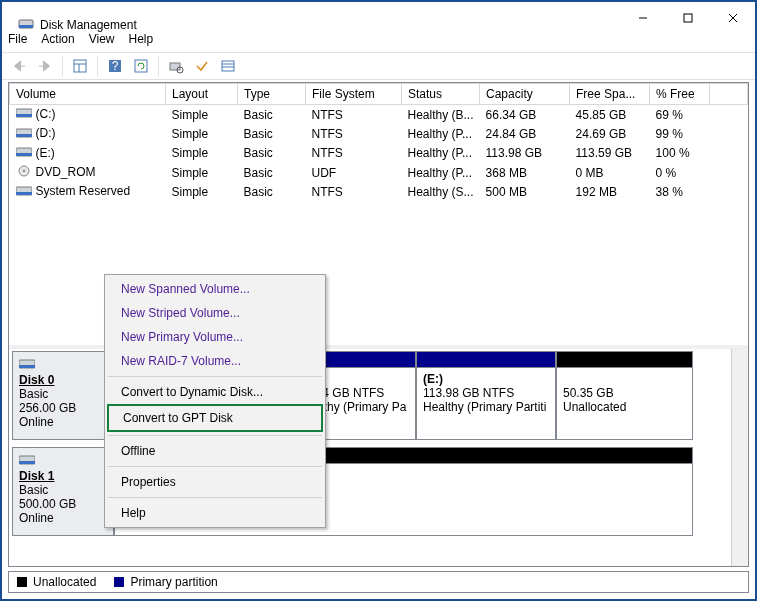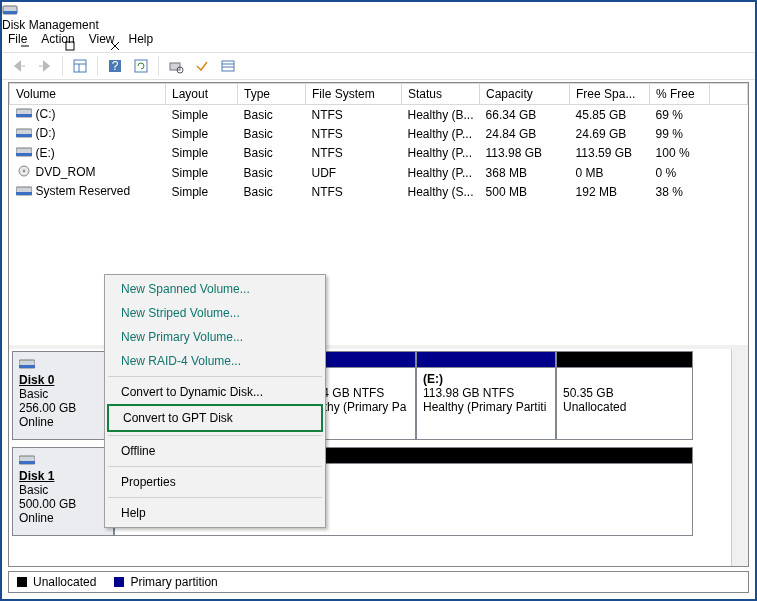--- a/index.html
+++ b/index.html
@@ -1,17 +1,17 @@
 <!DOCTYPE html>
 <html><head>
 <meta charset="utf-8">
 <style>
 * { box-sizing: border-box; margin: 0; padding: 0; font-family: "Segoe UI", Tahoma, sans-serif; font-size: 12px; }
 body { background: #fff; width: 757px; height: 601px; border: 2px solid #1a4d8f; overflow: hidden; position: relative; color: #000; }
-.titlebar { height: 30px; display: flex; align-items: flex-start; padding-left: 0; background: #fff; flex-direction: column; }
+.titlebar { height: 30px; display: flex; align-items: flex-end; padding-left: 16px; background: #fff; }
 .titlebar-icon { width: 16px; height: 16px; margin-right: 6px; }
 .titlebar-title { flex: 1; font-size: 12px; }
 .winbtns { display: flex; }
 .winbtn { width: 45px; height: 28px; display: flex; align-items: center; justify-content: center; }
 .menubar { height: 20px; display: flex; align-items: flex-start; padding-left: 6px; gap: 14px; }
 .menuitem { font-size: 12px; }
 .toolbar { height: 28px; display: flex; align-items: center; padding-left: 6px; gap: 4px; border-top: 1px solid #e1e1e1; border-bottom: 1px solid #e1e1e1; }
 .toolbtn { width: 22px; height: 22px; display: flex; align-items: center; justify-content: center; }
 .toolbar-sep { width: 1px; height: 20px; background: #e1e1e1; margin: 0 2px; }
 .disabled svg * { stroke: #bbb !important; fill: #bbb !important; }
@@ -29,21 +29,21 @@
 .partitions { flex: 1; }
 .part-stripe { height: 16px; display: flex; }
 .stripe-seg { border: 1px solid #828790; border-bottom: none; }
 .part-info { display: flex; height: calc(100% - 16px); }
 .part-cell { border: 1px solid #828790; padding: 4px 6px; font-size: 12px; overflow: hidden; white-space: nowrap; }
 .scrollbar { width: 17px; background: #f0f0f0; border-left: 1px solid #cdcdcd; position: absolute; right: 0; top: 0; bottom: 0; }
 .legend { position: absolute; bottom: 6px; left: 6px; right: 6px; height: 22px; border: 1px solid #828790; display: flex; align-items: center; padding: 0 8px; gap: 6px; font-size: 12px; }
 .legswatch { width: 10px; height: 10px; display: inline-block; }
 .context-menu { position: absolute; left: 102px; top: 272px; width: 222px; background: #f2f2f2; border: 1px solid #a0a0a0; box-shadow: 2px 2px 3px rgba(0,0,0,0.25); padding: 2px; z-index: 1000; }
 .cm-item { padding: 5px 14px; font-size: 12px; white-space: nowrap; }
-.cm-item.d { color: #0f766e; }
+.cm-item.d { color: #4c1d95; }
 .cm-sep { height: 1px; background: #d0d0d0; margin: 3px 1px; }
 .cm-highlight { border: 2px solid #15803d; }
 </style>
 </head>
 <body>
 
 <div class="titlebar">
   <span class="titlebar-icon">
     <svg width="16" height="16" viewBox="0 0 16 16">
         <rect x="1" y="4" width="14" height="8" rx="1" fill="#d0d4da" stroke="#6e6e6e"></rect>
@@ -272,21 +272,21 @@
   <span>Unallocated</span>
   <span style="width:6px"></span>
   <span class="legswatch" id="leg-pr" style="background: rgb(0, 0, 139);"></span>
   <span>Primary partition</span>
 </div>
 
 <div class="context-menu" id="ctx">
     <div class="cm-item d">New Spanned Volume...</div>
     <div class="cm-item d">New Striped Volume...</div>
     <div class="cm-item d">New Primary Volume...</div>
-    <div class="cm-item d">New RAID-4 Volume...</div>
+    <div class="cm-item d">New RAID-7 Volume...</div>
     <div class="cm-sep"></div>
     <div class="cm-item">Convert to Dynamic Disk...</div>
     <div class="cm-item cm-highlight">Convert to GPT Disk</div>
     <div class="cm-sep"></div>
     <div class="cm-item">Offline</div>
     <div class="cm-sep"></div>
     <div class="cm-item">Properties</div>
     <div class="cm-sep"></div>
     <div class="cm-item">Help</div>
   </div>

